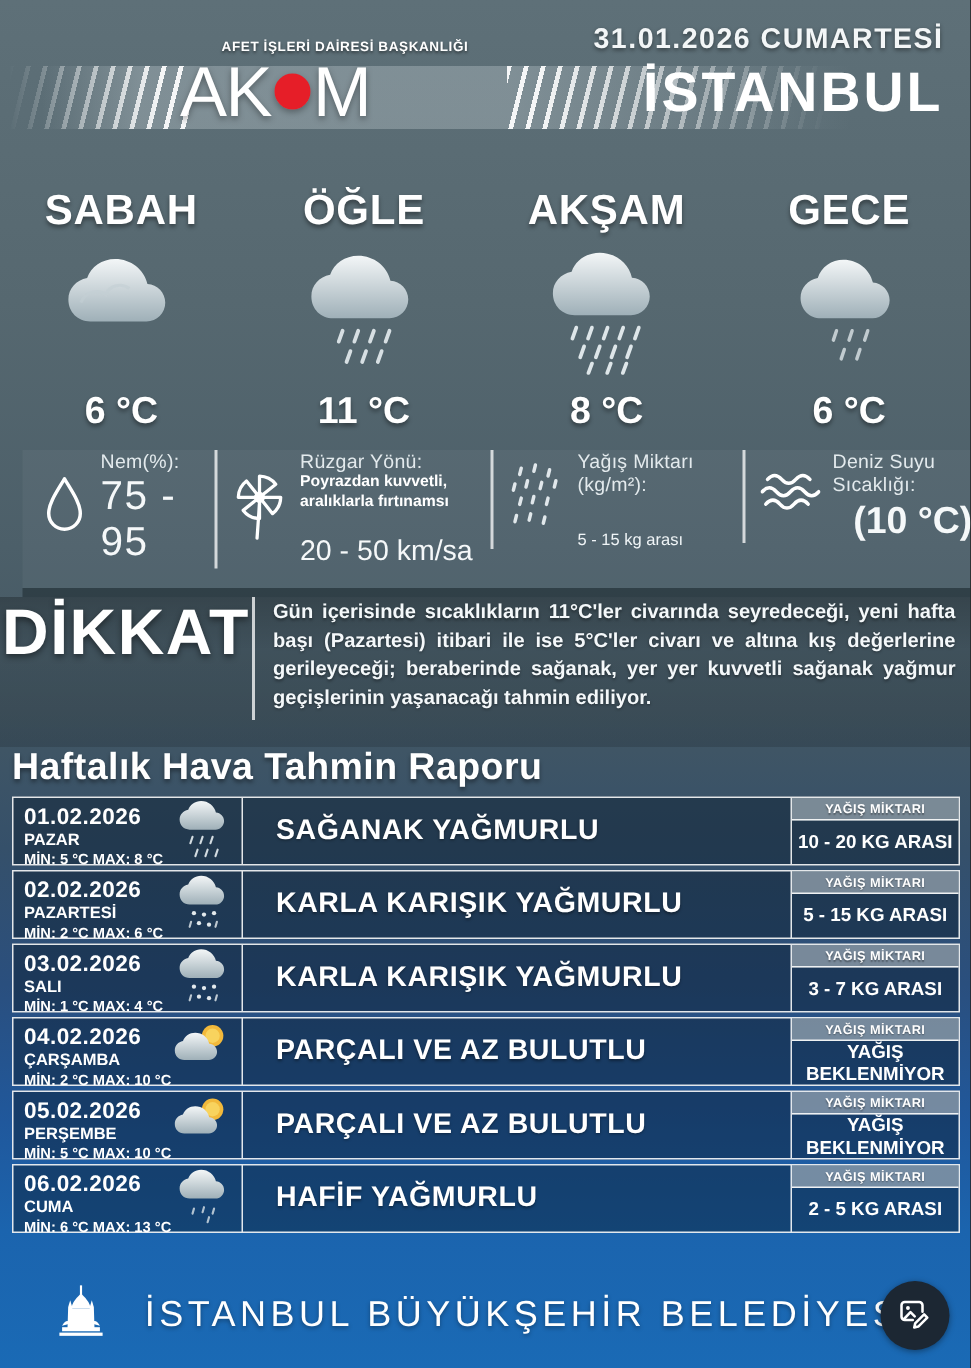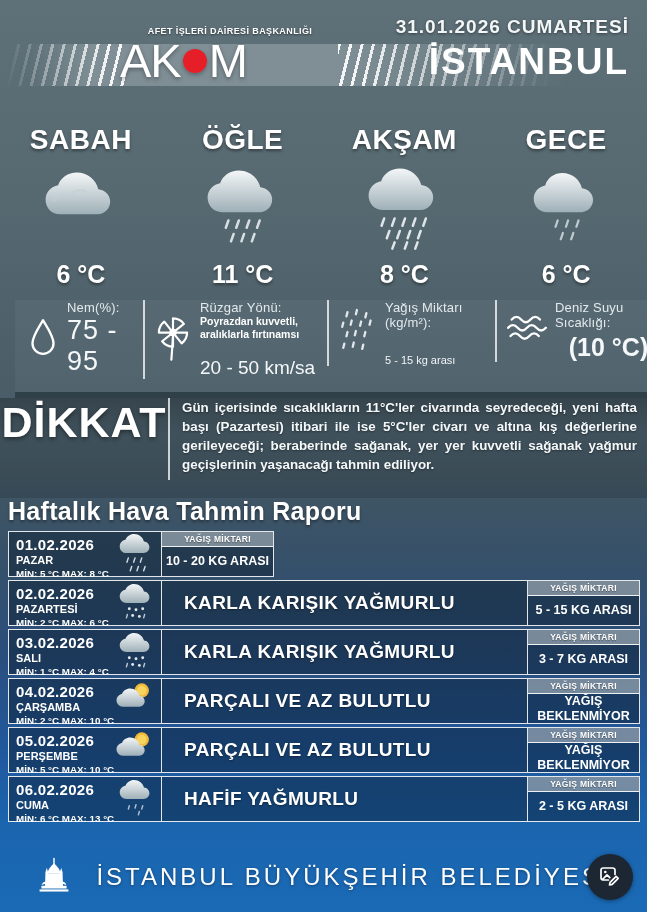--- a/index.html
+++ b/index.html
@@ -302,20 +302,21 @@
               <line x1="32" y1="52" x2="29" y2="61"></line>
                 <line x1="46" y1="52" x2="43" y2="61"></line>
                 <line x1="60" y1="52" x2="57" y2="61"></line>
               <line x1="39" y1="70" x2="36" y2="79"></line>
                 <line x1="53" y1="70" x2="50" y2="79"></line>
                 <line x1="67" y1="70" x2="64" y2="79"></line>
             </g>
           </svg>
         </span>
       </div>
+      <div class="cell c-cond">SAĞANAK YAĞMURLU</div>
       <div class="cell c-amt">
         <div class="amt-head">YAĞIŞ MİKTARI</div>
         <div class="amt-val">10 - 20 KG ARASI</div>
       </div>
     </div>
 
     <div class="wrow">
       <div class="cell c-day">
         <div class="d-date">02.02.2026</div>
         <div class="d-name">PAZARTESİ</div>

